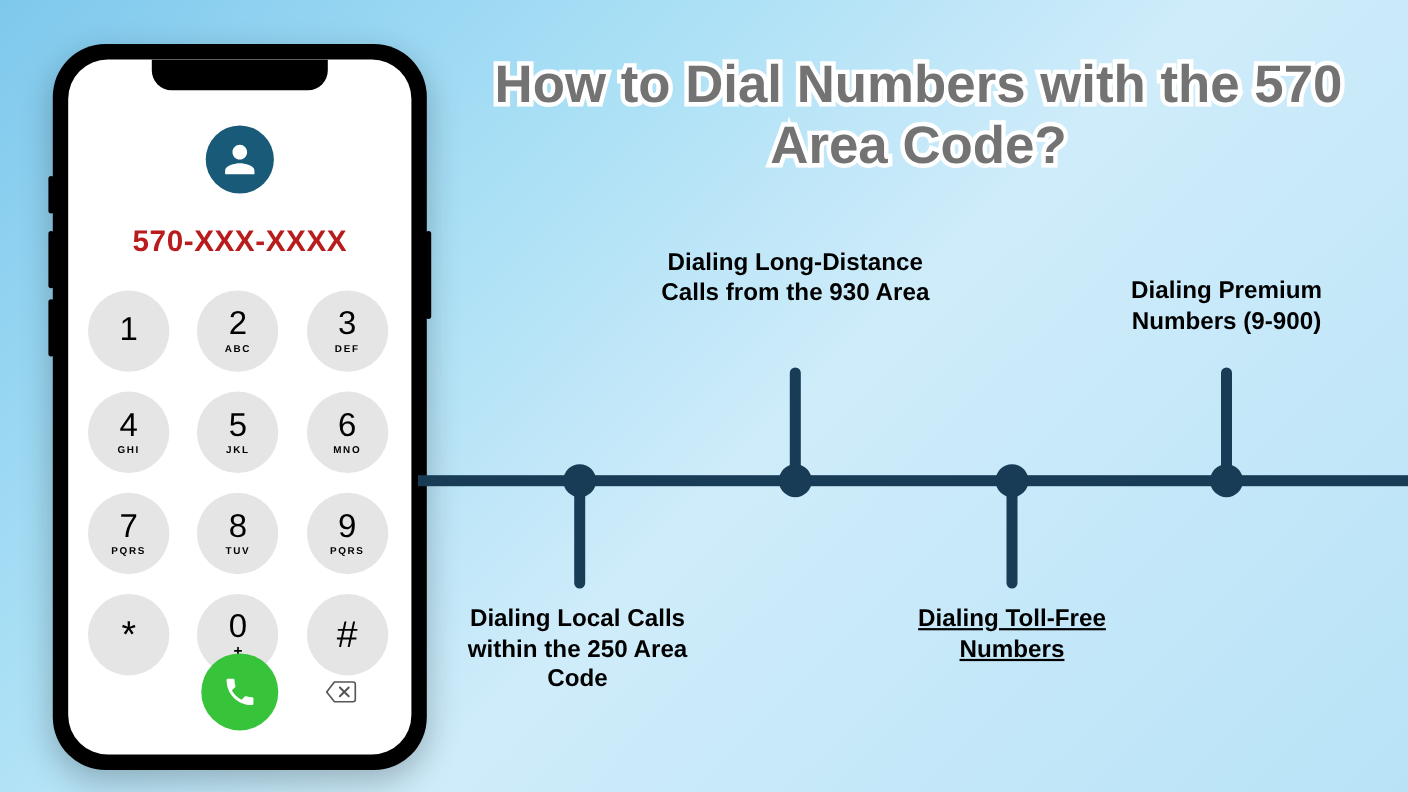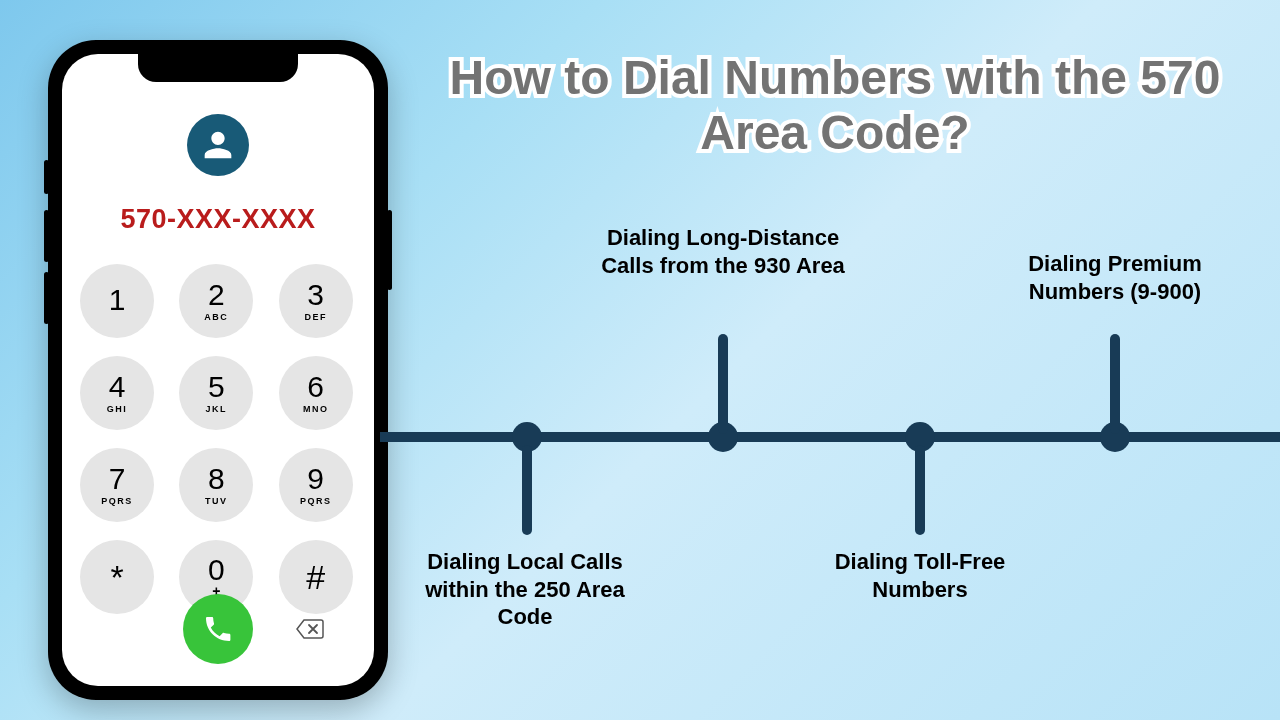--- a/index.html
+++ b/index.html
@@ -189,21 +189,21 @@
 .l1 { left: 400px; top: 548px; width: 250px; }
 
 
 .n2 { left: 708px; }
 .s2 { left: 718px; top: 334px; height: 100px; }
 .l2 { left: 594px; top: 224px; width: 258px; }
 
 
 .n3 { left: 905px; }
 .s3 { left: 915px; top: 445px; height: 90px; }
-.l3 { left: 800px; top: 548px; width: 240px; }
+.l3 { left: 800px; top: 548px; width: 240px; text-decoration: underline; }
 
 
 .n4 { left: 1100px; }
 .s4 { left: 1110px; top: 334px; height: 100px; }
 .l4 { left: 992px; top: 250px; width: 246px; }
 </style>
 </head>
 <body>
 
 <div class="phone">

